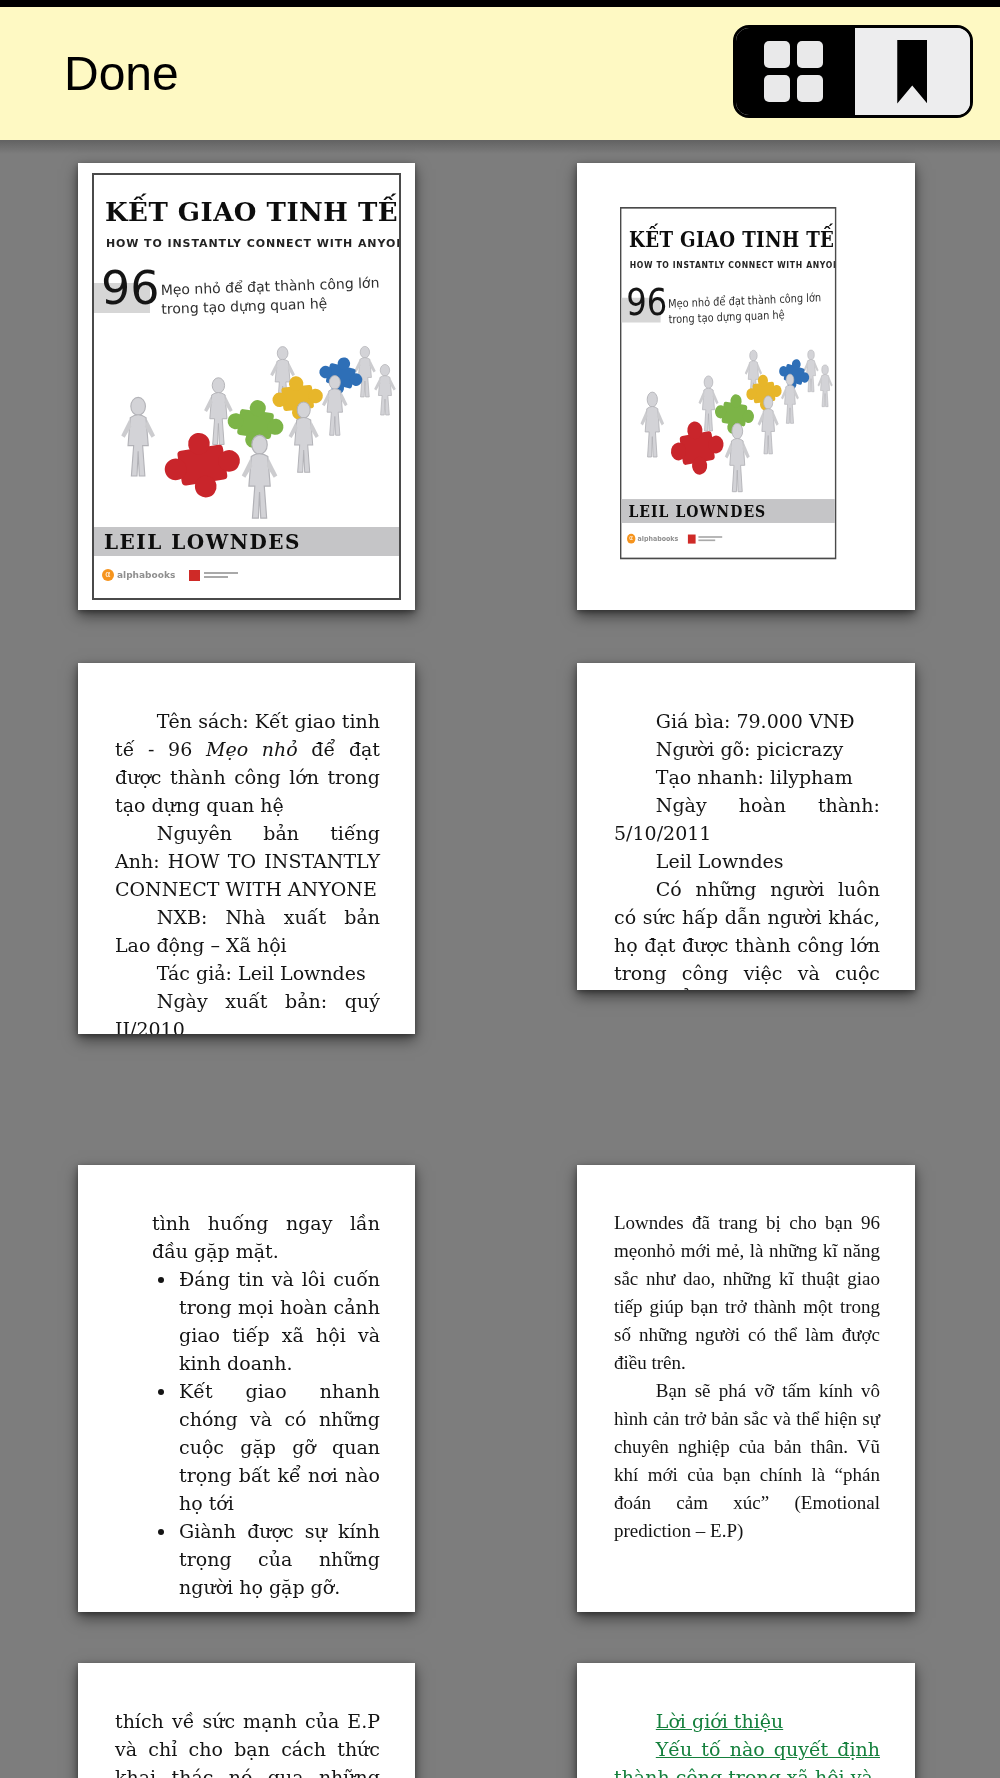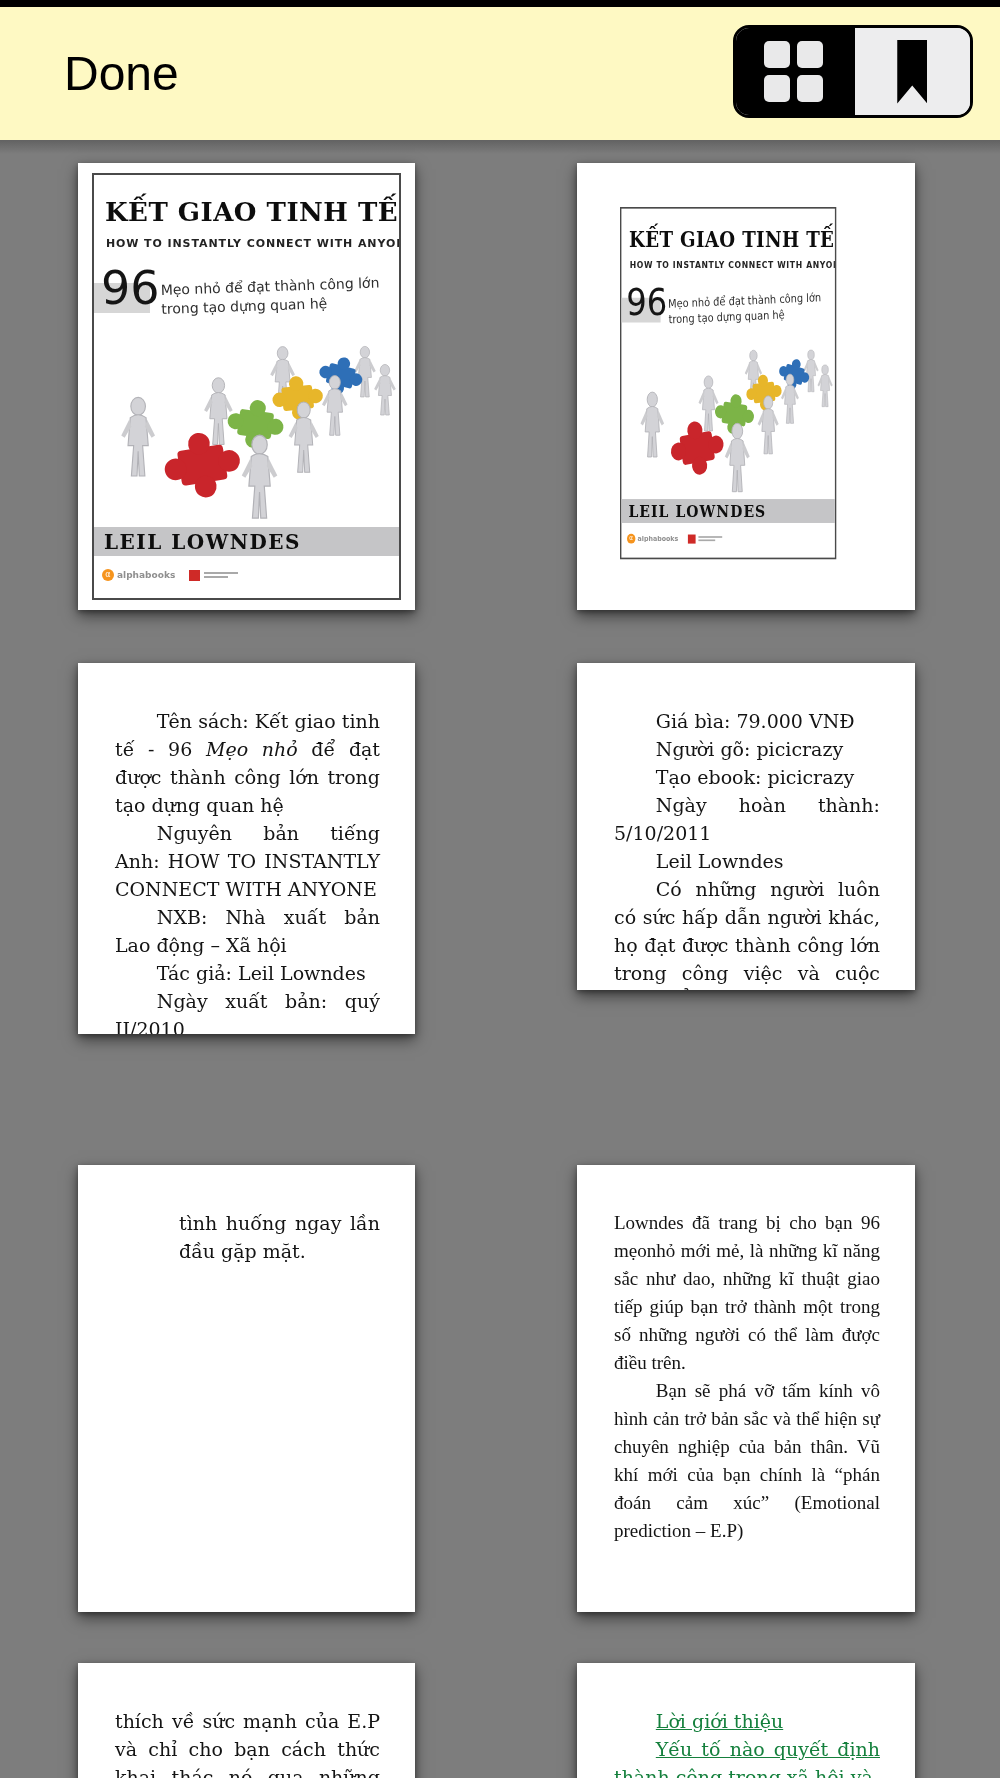--- a/index.html
+++ b/index.html
@@ -46,21 +46,21 @@
     box-sizing:border-box;padding:44px 35px 0 37px;
     font-family:"DejaVu Serif","Liberation Serif",serif;
     font-size:19px;line-height:28px;color:#141414;text-align:justify;
     overflow:hidden;
   }
   .pg-text p{margin:0;text-indent:2.2em;}
   .pg-text p.noindent{text-indent:0;}
   .pg-text ul{margin:24px 0 0;padding-left:62px;}
   .pg-text ul.tight{margin-top:0;}
   .pg-text li{padding-left:2px;margin:0;}
-  .hang{margin-left:62px;padding-left:2px;}
+  .hang{margin-left:35px;padding-left:2px;}
   .pg-links p{color:#15803d;text-decoration:underline;}
   
   .cover-design{
     position:absolute;width:309px;height:427px;background:#fff;
     border:2px solid #4a4a4a;box-sizing:border-box;overflow:hidden;
   }
   .cv-title{
     position:absolute;left:11px;top:22px;width:285px;
     font-family:"DejaVu Serif",serif;font-weight:bold;font-size:26px;
     letter-spacing:.5px;color:#0d0d0d;white-space:nowrap;
@@ -236,31 +236,36 @@
     <p>NXB: Nhà xuất bản Lao động – Xã hội</p>
     <p>Tác giả: Leil Lowndes</p>
     <p>Ngày xuất bản: quý II/2010</p>
     <p>Số trang: 268</p>
     <p>Kích thước: 14x20.5 cm</p>
   </div>
 
   <div class="page pg-text" style="left:577px;top:523px;width:338px;height:327px;">
     <p>Giá bìa: 79.000 VNĐ</p>
     <p>Người gõ: picicrazy</p>
-    <p>Tạo ebook: picicrazy</p>
+    <p>Tạo nhanh: lilypham</p>
     <p>Ngày hoàn thành: 5/10/2011</p>
     <p>Leil Lowndes</p>
     <p>Có những người luôn có sức hấp dẫn người khác, họ đạt được thành công lớn trong công việc và cuộc sống. Ở họ bạn tìm thấy những đặc điểm chung như:</p>
     <ul>
       <li>Dễ dàng gặp gỡ những người mới và làm chủ</li>
     </ul>
   </div>
 
   <div class="page pg-text" style="left:78px;top:1025px;width:337px;height:447px;">
     <div class="hang">tình huống ngay lần đầu gặp mặt.</div>
+    <ul class="tight">
+      <li>Đáng tin và lôi cuốn trong mọi hoàn cảnh giao tiếp xã hội và kinh doanh.</li>
+      <li>Kết giao nhanh chóng và có những cuộc gặp gỡ quan trọng bất kể nơi nào họ tới</li>
+      <li>Giành được sự kính trọng của những người họ gặp gỡ.</li>
+    </ul>
 
   </div>
 
   <div class="page pg-text" style="left:577px;top:1025px;width:338px;height:447px;font-family:Liberation Serif, serif;">
     <p class="noindent">Lowndes đã trang bị cho bạn 96 mẹonhỏ mới mẻ, là những kĩ năng sắc như dao, những kĩ thuật giao tiếp giúp bạn trở thành một trong số những người có thể làm được điều trên.</p>
     <p>Bạn sẽ phá vỡ tấm kính vô hình cản trở bản sắc và thể hiện sự chuyên nghiệp của bản thân. Vũ khí mới của bạn chính là “phán đoán cảm xúc” (Emotional prediction – E.P)</p>
 
   </div>
 
   <div class="page pg-text" style="left:78px;top:1523px;width:337px;height:447px;">

